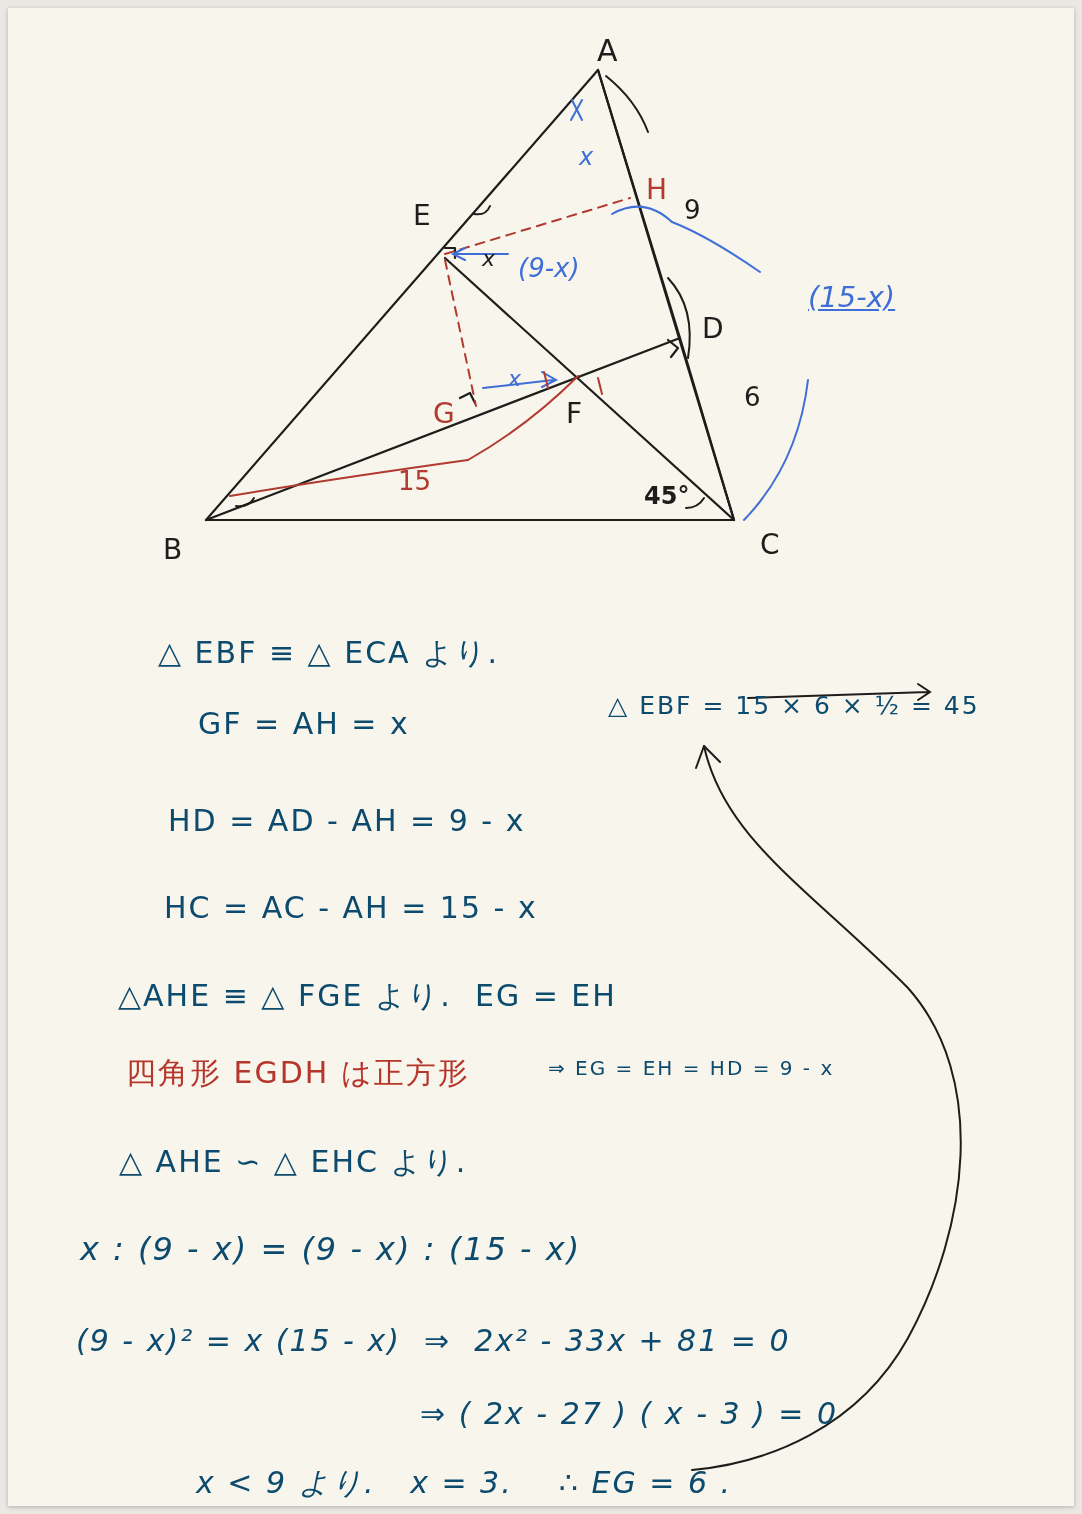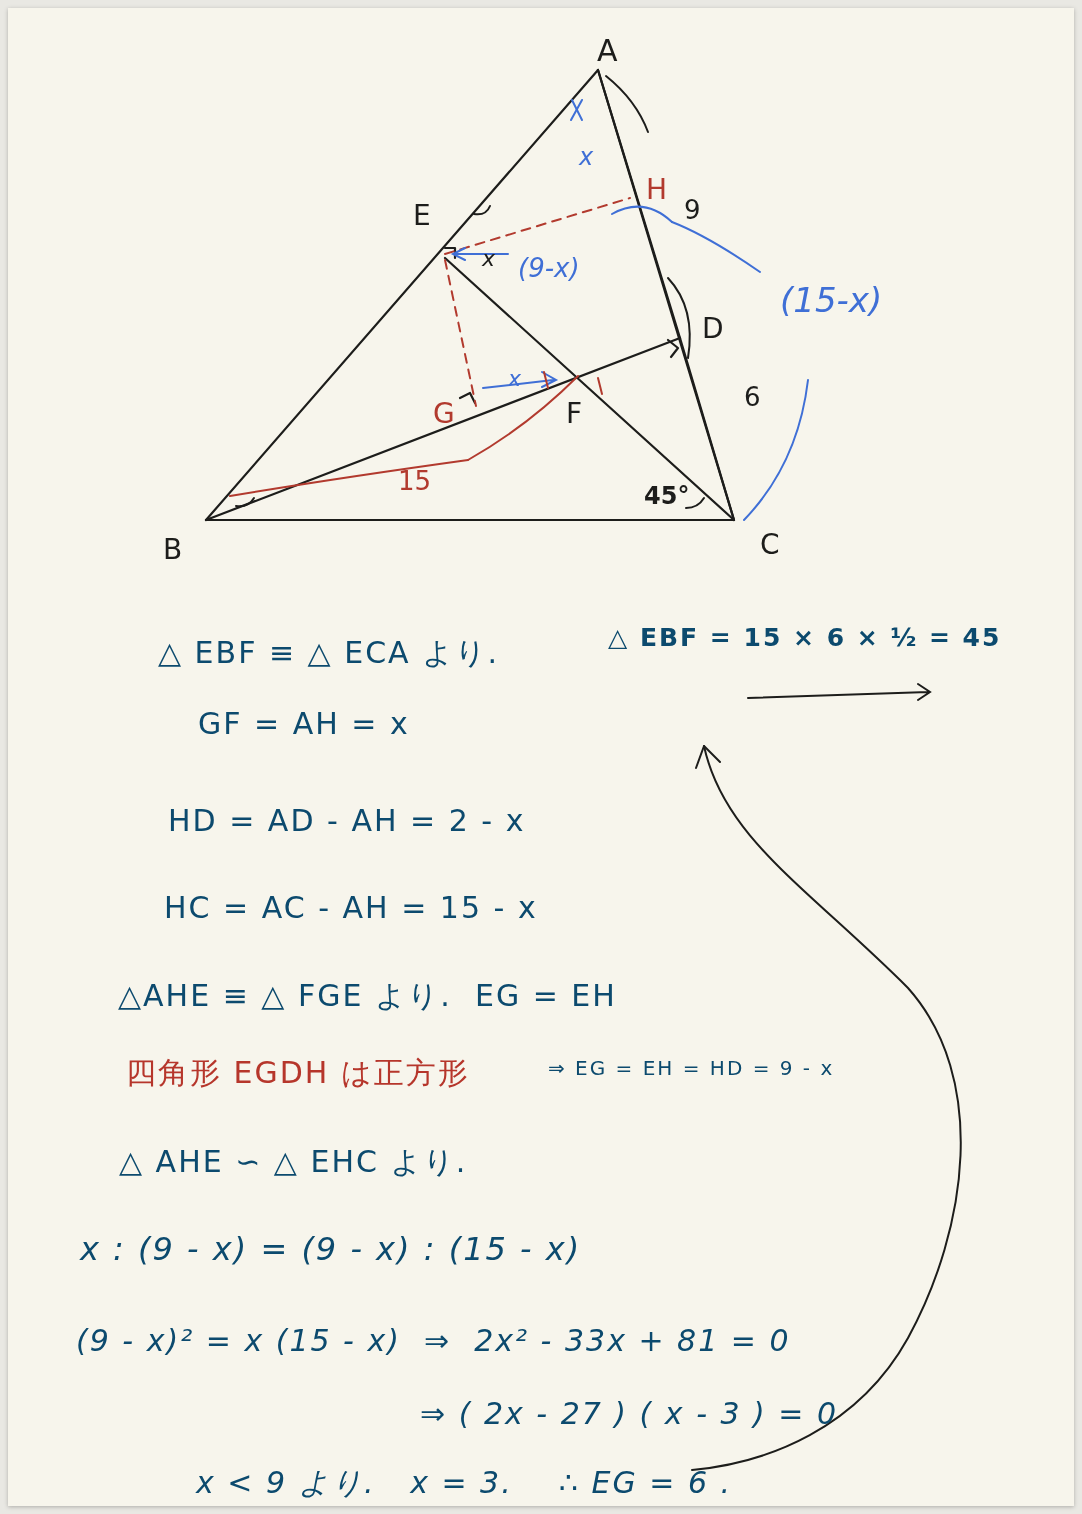--- a/index.html
+++ b/index.html
@@ -99,30 +99,30 @@
   <div class="lbl" style="left:694px;top:307px;font-size:28px;">D</div>
   <div class="lbl red" style="left:425px;top:392px;font-size:28px;">G</div>
   <div class="lbl" style="left:558px;top:392px;font-size:28px;">F</div>
   <div class="lbl" style="left:155px;top:528px;font-size:28px;">B</div>
   <div class="lbl" style="left:752px;top:523px;font-size:28px;">C</div>
 
   <div class="lbl blue ital" style="left:571px;top:137px;font-size:24px;">x</div>
   <div class="lbl" style="left:676px;top:189px;font-size:26px;">9</div>
   <div class="lbl blue ital" style="left:510px;top:238px;font-size:26px;margin-top:9px;">(9-x)</div>
   <div class="lbl ital" style="left:474px;top:240px;font-size:22px;">x</div>
-  <div class="lbl blue ital" style="left:772px;top:275px;font-size:34px;">(15-x)</div>
+  <div class="lbl blue ital" style="left:800px;top:275px;font-size:29px;text-decoration:underline;">(15-x)</div>
   <div class="lbl" style="left:736px;top:376px;font-size:26px;">6</div>
   <div class="lbl blue ital" style="left:500px;top:360px;font-size:22px;">x</div>
   <div class="lbl red" style="left:390px;top:460px;font-size:26px;">15</div>
   <div class="lbl" style="left:636px;top:476px;font-size:24px;font-weight:bold;">45°</div>
 
   <div class="work" style="left:150px;top:625px;font-size:30px;">△ EBF ≡ △ ECA より.</div>
-  <div class="work" style="left:600px;top:615px;font-size:25px;font-weight:bold;">△ EBF = 15 × 6 × ½ = 45</div>
+  <div class="work" style="left:600px;top:683px;font-size:25px;">△ EBF = 15 × 6 × ½ = 45</div>
   <div class="work" style="left:190px;top:698px;font-size:30px;">GF = AH = x</div>
-  <div class="work" style="left:160px;top:795px;font-size:30px;">HD = AD - AH = 2 - x</div>
+  <div class="work" style="left:160px;top:795px;font-size:30px;">HD = AD - AH = 9 - x</div>
   <div class="work" style="left:156px;top:882px;font-size:30px;">HC = AC - AH = 15 - x</div>
   <div class="work workred" style="left:118px;top:1045px;font-size:30px;">四角形 EGDH は正方形</div>
   <div class="work" style="left:110px;top:968px;font-size:30px;">△AHE ≡ △ FGE より.  EG = EH</div>
   <div class="work" style="left:520px;top:1048px;font-size:20px;margin-left:20px;">⇒ EG = EH = HD = 9 - x</div>
   <div class="work" style="left:111px;top:1134px;font-size:30px;">△ AHE ∽ △ EHC より.</div>
   <div class="work ital" style="left:72px;top:1222px;font-size:32px;">x : (9 - x) = (9 - x) : (15 - x)</div>
   <div class="work ital" style="left:68px;top:1315px;font-size:30px;">(9 - x)² = x (15 - x)  ⇒  2x² - 33x + 81 = 0</div>
   <div class="work ital" style="left:412px;top:1388px;font-size:30px;">⇒ ( 2x - 27 ) ( x - 3 ) = 0</div>
   <div class="work ital" style="left:188px;top:1455px;font-size:30px;">x &lt; 9 より.   x = 3.    ∴ EG = 6 .</div>
 

